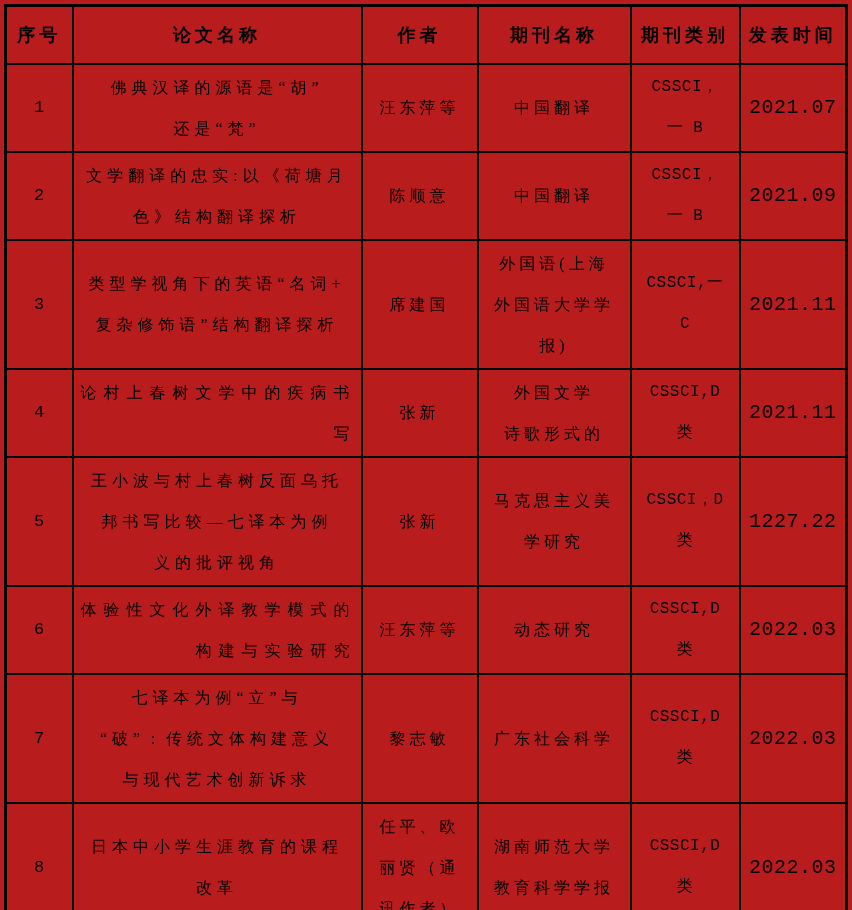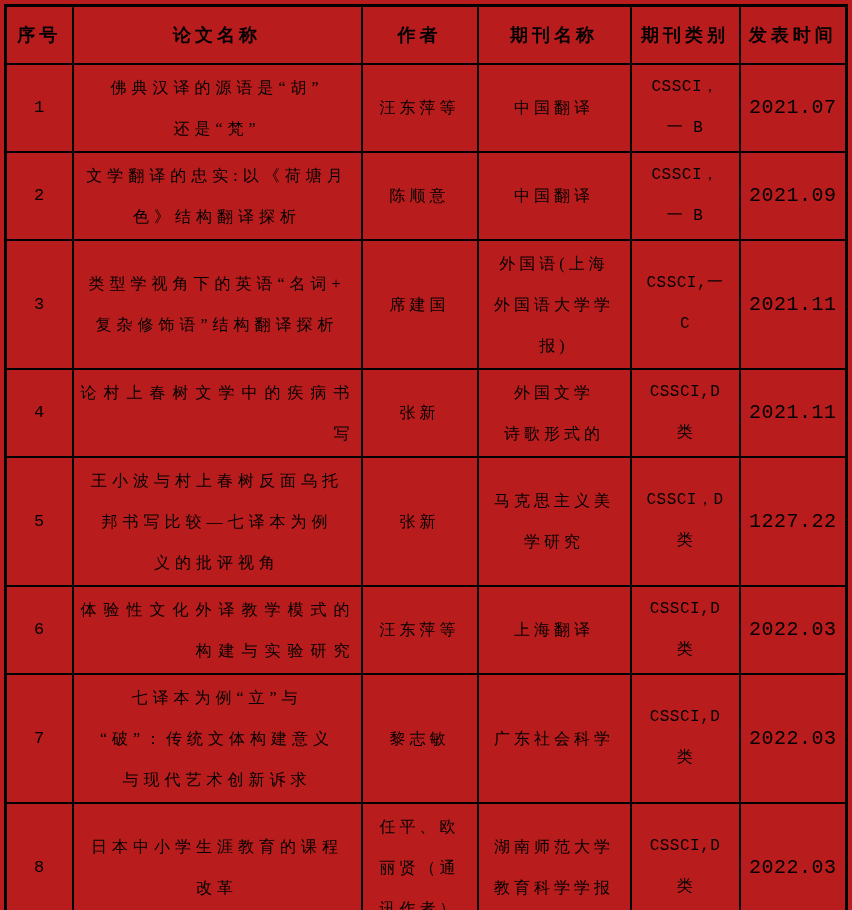--- a/index.html
+++ b/index.html
@@ -123,21 +123,21 @@
 学研究</td>
       <td class="c-cat">CSSCI，D
 类</td>
       <td class="c-date">1227.22</td>
     </tr>
     <tr style="height:85px">
       <td class="c-no">6</td>
       <td class="c-title just">体验性文化外译教学模式的
 构建与实验研究</td>
       <td class="c-author">汪东萍等</td>
-      <td class="c-journal">上海翻译</td>
+      <td class="c-journal">动态研究</td>
       <td class="c-cat">CSSCI,D
 类</td>
       <td class="c-date">2022.03</td>
     </tr>
     <tr style="height:125px">
       <td class="c-no">7</td>
       <td class="c-title">七译本为例“立”与
 “破”：传统文体构建意义
 与现代艺术创新诉求</td>
       <td class="c-author">黎志敏</td>

